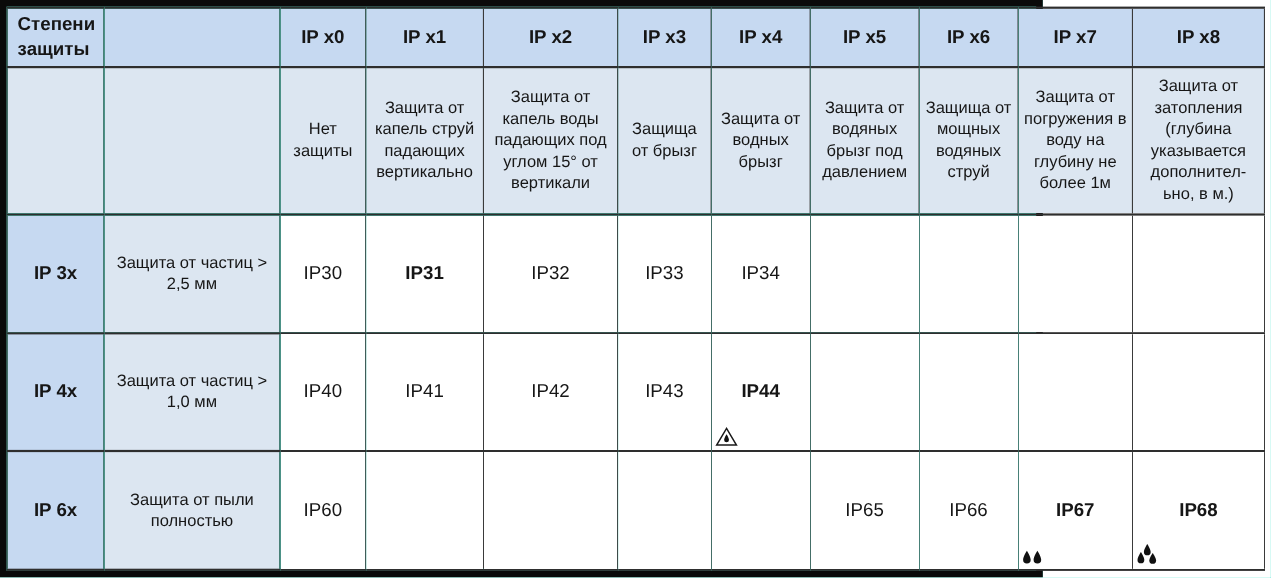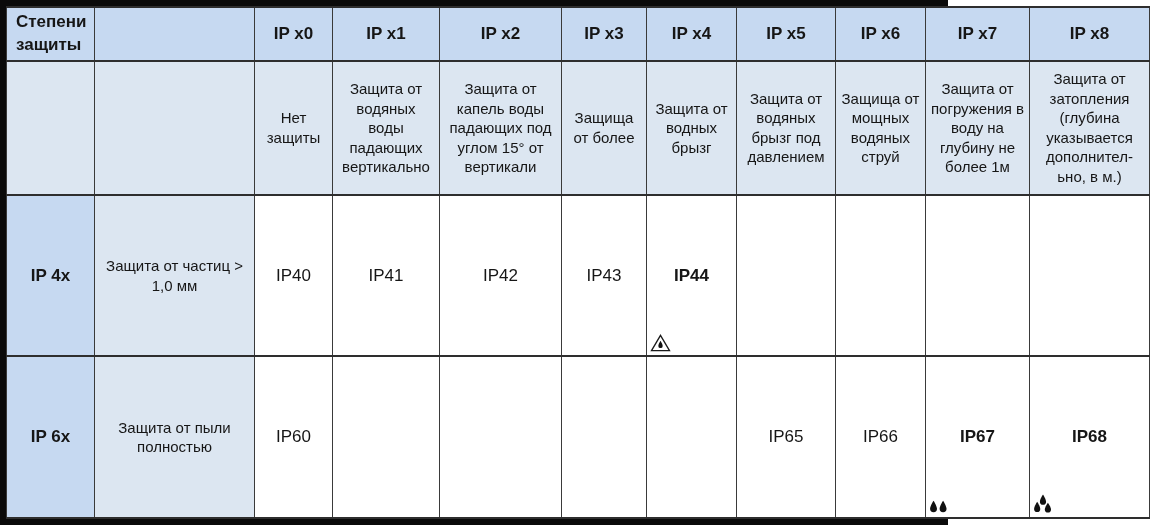--- a/index.html
+++ b/index.html
@@ -64,31 +64,44 @@
           <th class="colhead">IP x4</th>
           <th class="colhead">IP x5</th>
           <th class="colhead">IP x6</th>
           <th class="colhead">IP x7</th>
           <th class="colhead">IP x8</th>
         </tr>
       <tr class="r2" id="header-row-2">
         <th class="blank2"></th>
         <th class="blank2"></th>
       <th class="coldesc">Нет защиты</th>
-          <th class="coldesc">Защита от водяных воды падающих вертикально</th>
+          <th class="coldesc">Защита от капель струй падающих вертикально</th>
           <th class="coldesc">Защита от капель воды падающих под углом 15° от вертикали</th>
-          <th class="coldesc">Защища от более</th>
+          <th class="coldesc">Защища от брызг</th>
           <th class="coldesc">Защита от водных брызг</th>
           <th class="coldesc">Защита от водяных брызг под давлением</th>
           <th class="coldesc">Защища от мощных водяных струй</th>
           <th class="coldesc">Защита от погружения в воду на глубину не более 1м</th>
           <th class="coldesc">Защита от затопления (глубина указывается дополнител-ьно, в м.)</th>
         </tr>
     </thead>
     <tbody id="table-body">
+        <tr>
+          <th class="rowlabel">IP 3x</th>
+          <td class="rowdesc">Защита от частиц &gt; 2,5 мм</td>
+          <td class="datacell"><span class="">IP30</span></td>
+          <td class="datacell"><span class="b">IP31</span></td>
+          <td class="datacell"><span class="">IP32</span></td>
+          <td class="datacell"><span class="">IP33</span></td>
+          <td class="datacell"><span class="">IP34</span></td>
+          <td class="datacell"></td>
+          <td class="datacell"></td>
+          <td class="datacell"></td>
+          <td class="datacell"></td>
+        </tr>
         <tr>
           <th class="rowlabel">IP 4x</th>
           <td class="rowdesc">Защита от частиц &gt; 1,0 мм</td>
           <td class="datacell"><span class="">IP40</span></td>
           <td class="datacell"><span class="">IP41</span></td>
           <td class="datacell"><span class="">IP42</span></td>
           <td class="datacell"><span class="">IP43</span></td>
           <td class="datacell"><span class="cell-icon"><svg width="21" height="18" viewBox="0 0 22 19">
                 <polygon points="11,1.5 20.5,17.5 1.5,17.5" fill="#ffffff" stroke="#1a1a1a" stroke-width="1.4"></polygon>
                 <path d="M11 7.2 C11 7.2 8.7 10.8 8.7 12.6 a2.3 2.3 0 0 0 4.6 0 C13.3 10.8 11 7.2 11 7.2 Z" fill="#111111"></path>

